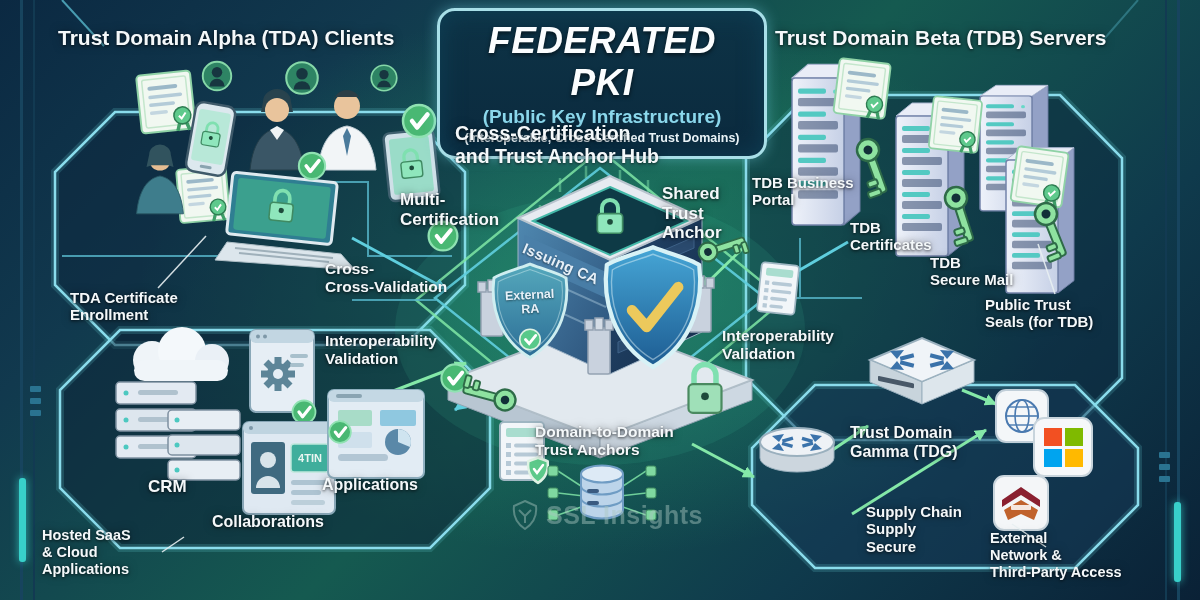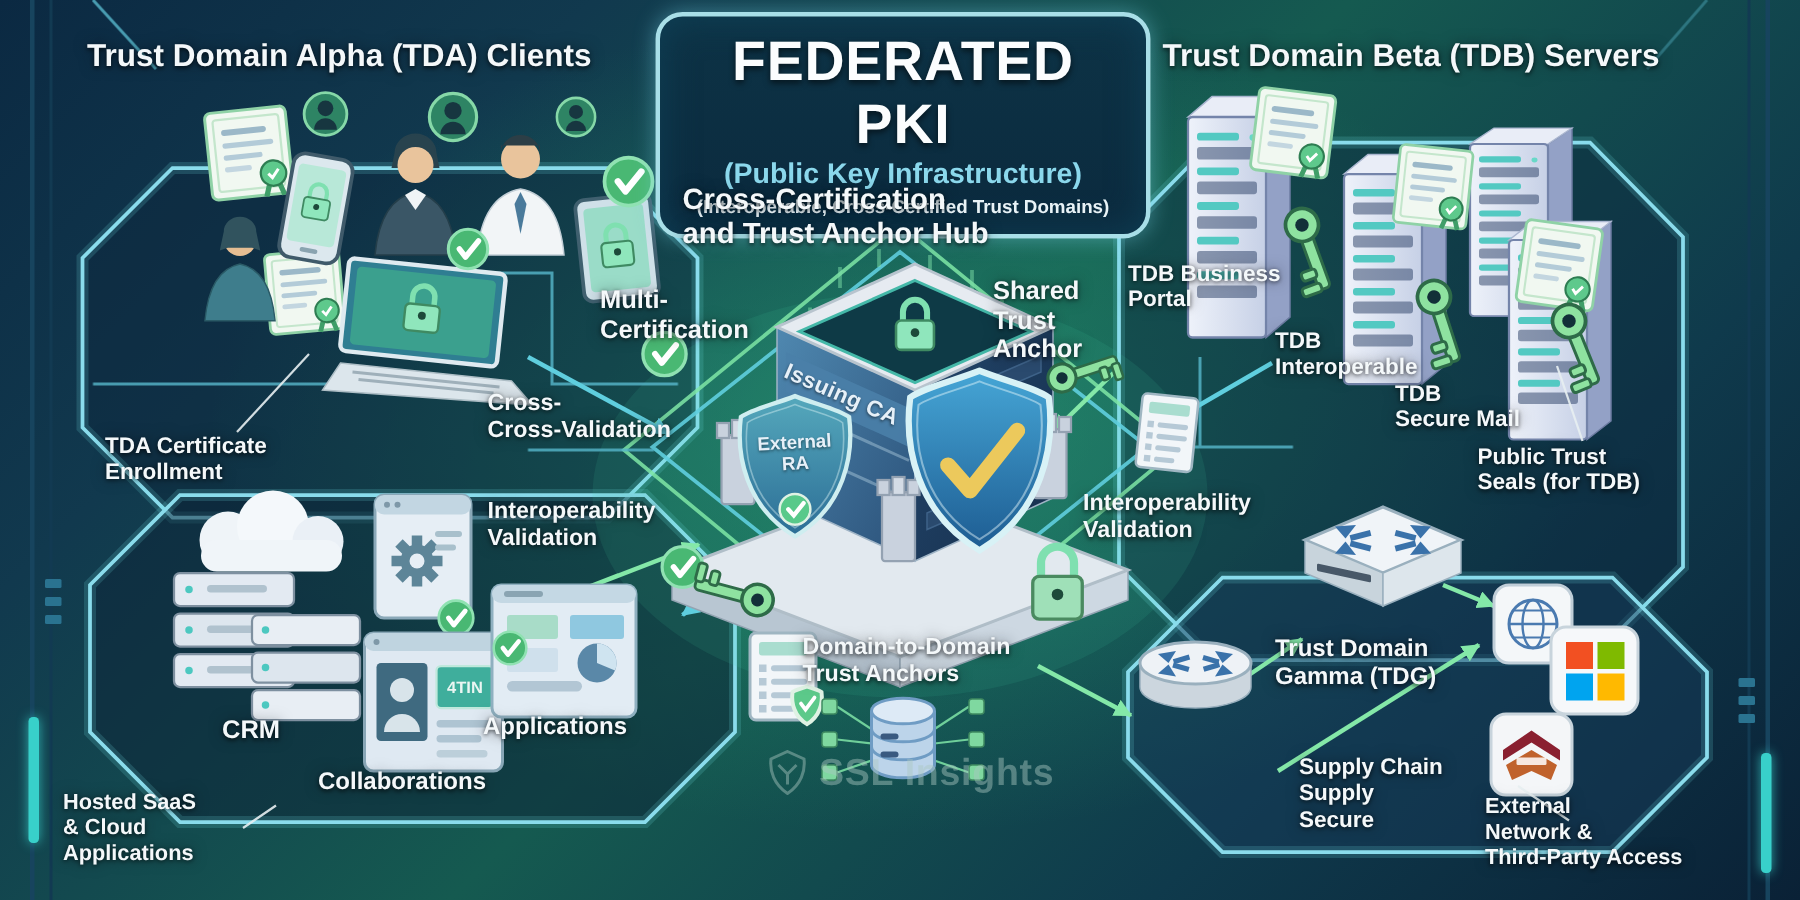--- a/index.html
+++ b/index.html
@@ -11,21 +11,21 @@
       linear-gradient(135deg,#0b2942 0%,#11394e 22%,#155a50 50%,#0f3a4c 76%,#0a2136 100%);
   }
   svg{position:absolute;inset:0;display:block;}
   .lab{position:absolute;color:#f4f8fa;font-weight:700;line-height:1.16;
        text-shadow:0 1px 3px rgba(0,0,0,.65),0 0 9px rgba(0,25,35,.5);}
   .lab span{display:block;}
   .title-box{position:absolute;border:3px solid #a8dfe8;border-radius:18px;text-align:center;
        background:linear-gradient(#0d3346,#0b2a3e);padding:9px 12px 11px;
        box-shadow:0 0 14px rgba(120,210,230,.45), inset 0 0 24px rgba(16,70,92,.7);}
   .title-main{font-size:37px;font-weight:800;color:#fbfdfe;letter-spacing:.5px;
-       text-shadow:0 2px 4px rgba(0,0,0,.6);}
+       text-shadow:0 2px 4px rgba(0,0,0,.6);font-style:italic;}
   .title-sub1{font-size:19px;font-weight:800;color:#8bd8ec;margin-top:2px;}
   .title-sub2{font-size:12.5px;font-weight:700;color:#e9f3f7;margin-top:3px;}
   .hub-face-text{position:absolute;color:#e6f0f8;font-weight:700;text-align:center;
        text-shadow:0 1px 2px rgba(0,0,0,.5);}
   .watermark{position:absolute;display:flex;align-items:center;gap:8px;
        color:rgba(170,200,193,0.45);font-size:25px;font-weight:800;letter-spacing:.5px;}
   .vline{position:absolute;top:0;height:600px;}
   .brightseg{position:absolute;width:7px;border-radius:3px;background:#38d0ca;
        box-shadow:0 0 8px rgba(56,208,202,.8);}
   .dash{position:absolute;width:11px;height:6px;background:#2a7390;border-radius:1px;}
@@ -537,21 +537,21 @@
   <span>Shared</span>
   <span>Trust</span>
   <span>Anchor</span>
 </div>
 <div class="lab" style="left:752px;top:174px;width:128px;font-size:15px">
   <span>TDB Business</span>
   <span>Portal</span>
 </div>
 <div class="lab" style="left:850px;top:219px;width:112px;font-size:15px">
   <span>TDB</span>
-  <span>Interoperable</span>
+  <span>Certificates</span>
 </div>
 <div class="lab" style="left:930px;top:254px;width:124px;font-size:15px">
   <span>TDB</span>
   <span>Secure Mail</span>
 </div>
 <div class="lab" style="left:985px;top:296px;width:158px;font-size:15px">
   <span>Public Trust</span>
   <span>Seals (for TDB)</span>
 </div>
 <div class="lab" style="left:70px;top:289px;width:140px;font-size:15px">

